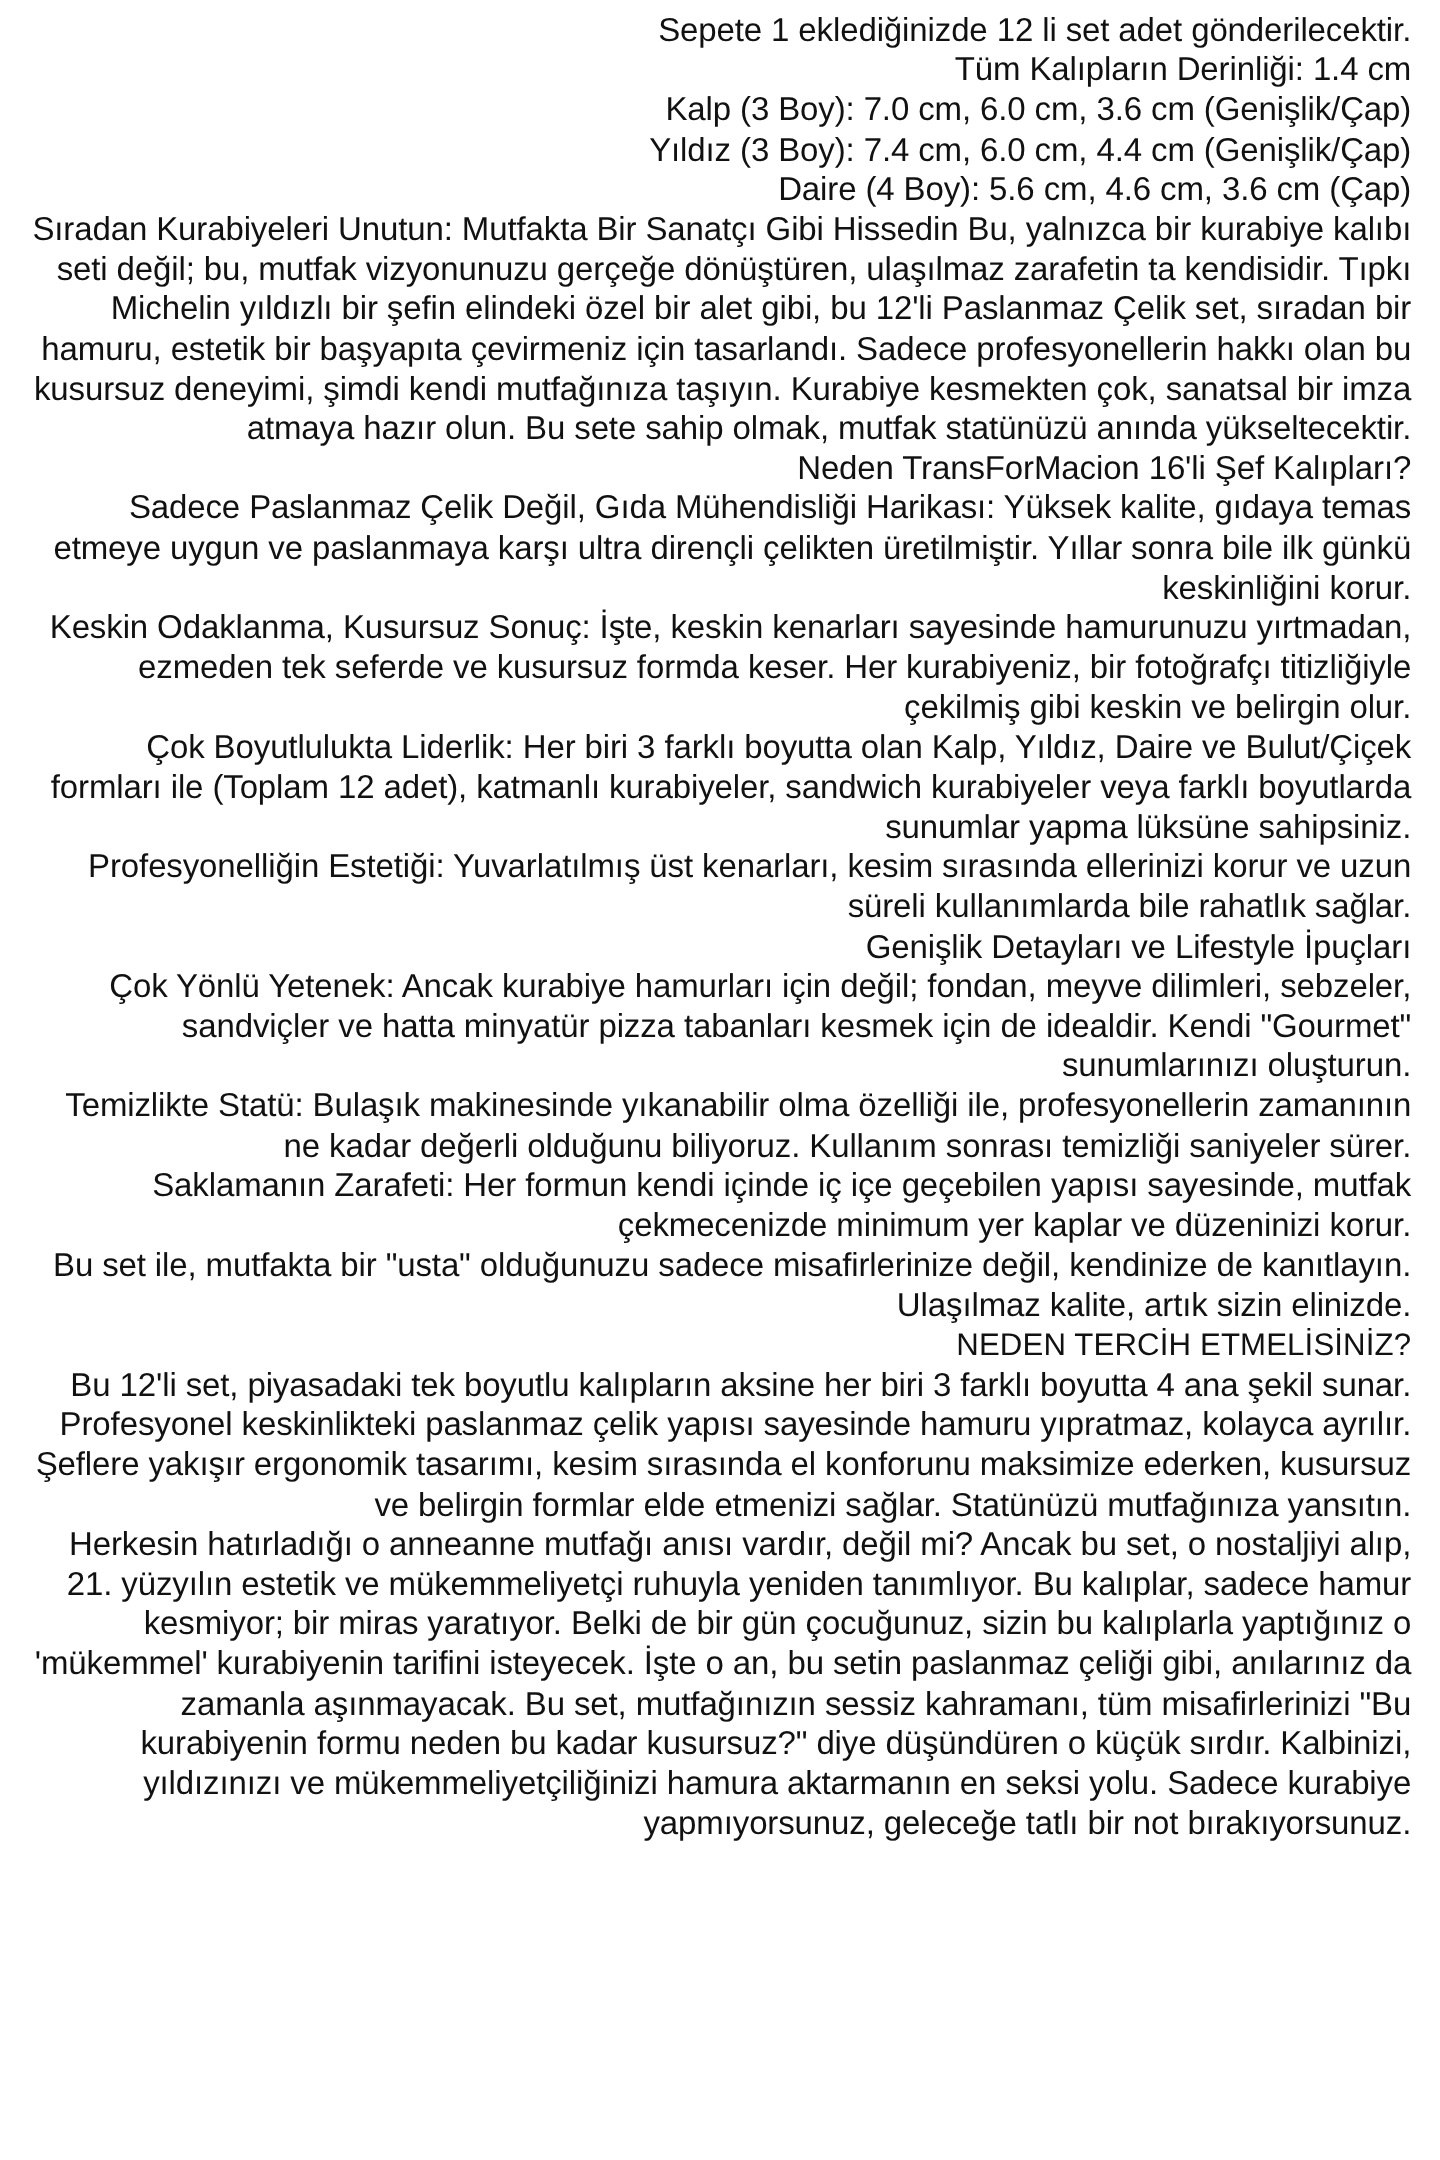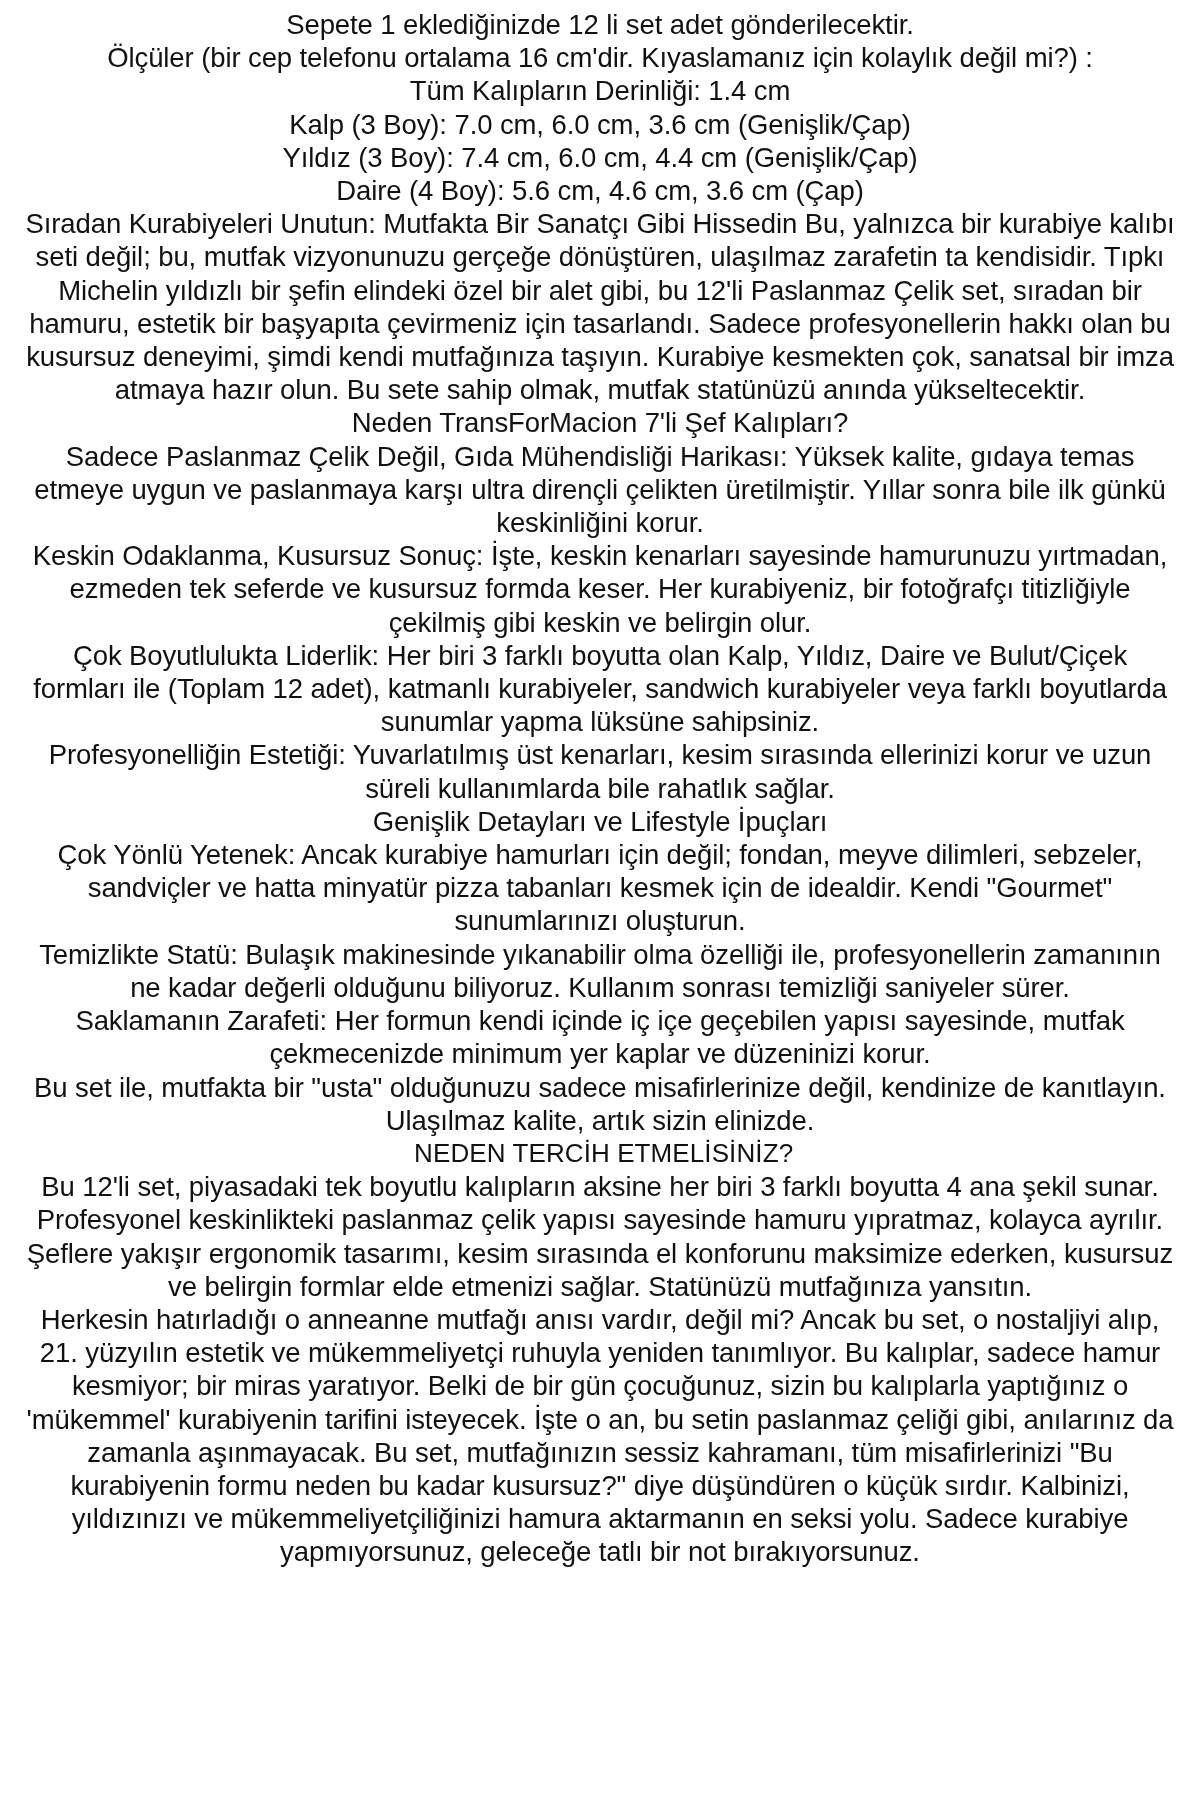--- a/index.html
+++ b/index.html
@@ -21,42 +21,41 @@
     padding: 8px 24px 0 24px;
   }
   .para {
     font-size: 27.5px;
     line-height: 33.2px;
     letter-spacing: -0.1px;
     word-spacing: 0px;
     margin: 0;
     padding: 0;
     white-space: pre-wrap;
-    text-align: center;
+    text-align: right;
     color: #111111;
   }
   
   .para.heading-line {
     font-size: 26px;
     line-height: 33.2px;
     letter-spacing: 0.1px;
   }
 </style>
 </head>
 <body style="background: rgb(255, 255, 255); color: rgb(17, 17, 17);">
 
 <div id="product-description">
     <p class="para">Sepete 1 eklediğinizde 12 li set adet gönderilecektir.</p>
-    <p class="para">Ölçüler (bir cep telefonu ortalama 16 cm'dir. Kıyaslamanız için kolaylık değil mi?) :</p>
     <p class="para">Tüm Kalıpların Derinliği: 1.4 cm</p>
     <p class="para">Kalp (3 Boy): 7.0 cm, 6.0 cm, 3.6 cm (Genişlik/Çap)</p>
     <p class="para">Yıldız (3 Boy): 7.4 cm, 6.0 cm, 4.4 cm (Genişlik/Çap)</p>
     <p class="para">Daire (4 Boy): 5.6 cm, 4.6 cm, 3.6 cm (Çap)</p>
     <p class="para">Sıradan Kurabiyeleri Unutun: Mutfakta Bir Sanatçı Gibi Hissedin Bu, yalnızca bir kurabiye kalıbı seti değil; bu, mutfak vizyonunuzu gerçeğe dönüştüren, ulaşılmaz zarafetin ta kendisidir. Tıpkı Michelin yıldızlı bir şefin elindeki özel bir alet gibi, bu 12'li Paslanmaz Çelik set, sıradan bir hamuru, estetik bir başyapıta çevirmeniz için tasarlandı. Sadece profesyonellerin hakkı olan bu kusursuz deneyimi, şimdi kendi mutfağınıza taşıyın. Kurabiye kesmekten çok, sanatsal bir imza atmaya hazır olun. Bu sete sahip olmak, mutfak statünüzü anında yükseltecektir.</p>
-    <p class="para">Neden TransForMacion 7'li Şef Kalıpları?</p>
+    <p class="para">Neden TransForMacion 16'li Şef Kalıpları?</p>
     <p class="para">Sadece Paslanmaz Çelik Değil, Gıda Mühendisliği Harikası: Yüksek kalite, gıdaya temas etmeye uygun ve paslanmaya karşı ultra dirençli çelikten üretilmiştir. Yıllar sonra bile ilk günkü keskinliğini korur.</p>
     <p class="para">Keskin Odaklanma, Kusursuz Sonuç: İşte, keskin kenarları sayesinde hamurunuzu yırtmadan, ezmeden tek seferde ve kusursuz formda keser. Her kurabiyeniz, bir fotoğrafçı titizliğiyle çekilmiş gibi keskin ve belirgin olur.</p>
     <p class="para">Çok Boyutlulukta Liderlik: Her biri 3 farklı boyutta olan Kalp, Yıldız, Daire ve Bulut/Çiçek formları ile (Toplam 12 adet), katmanlı kurabiyeler, sandwich kurabiyeler veya farklı boyutlarda sunumlar yapma lüksüne sahipsiniz.</p>
     <p class="para">Profesyonelliğin Estetiği: Yuvarlatılmış üst kenarları, kesim sırasında ellerinizi korur ve uzun süreli kullanımlarda bile rahatlık sağlar.</p>
     <p class="para">Genişlik Detayları ve Lifestyle İpuçları</p>
     <p class="para">Çok Yönlü Yetenek: Ancak kurabiye hamurları için değil; fondan, meyve dilimleri, sebzeler, sandviçler ve hatta minyatür pizza tabanları kesmek için de idealdir. Kendi "Gourmet" sunumlarınızı oluşturun.</p>
     <p class="para">Temizlikte Statü: Bulaşık makinesinde yıkanabilir olma özelliği ile, profesyonellerin zamanının ne kadar değerli olduğunu biliyoruz. Kullanım sonrası temizliği saniyeler sürer.</p>
     <p class="para">Saklamanın Zarafeti: Her formun kendi içinde iç içe geçebilen yapısı sayesinde, mutfak çekmecenizde minimum yer kaplar ve düzeninizi korur.</p>
     <p class="para">Bu set ile, mutfakta bir "usta" olduğunuzu sadece misafirlerinize değil, kendinize de kanıtlayın. Ulaşılmaz kalite, artık sizin elinizde.</p>
     <p class="para heading-line"> NEDEN TERCİH ETMELİSİNİZ?</p>

